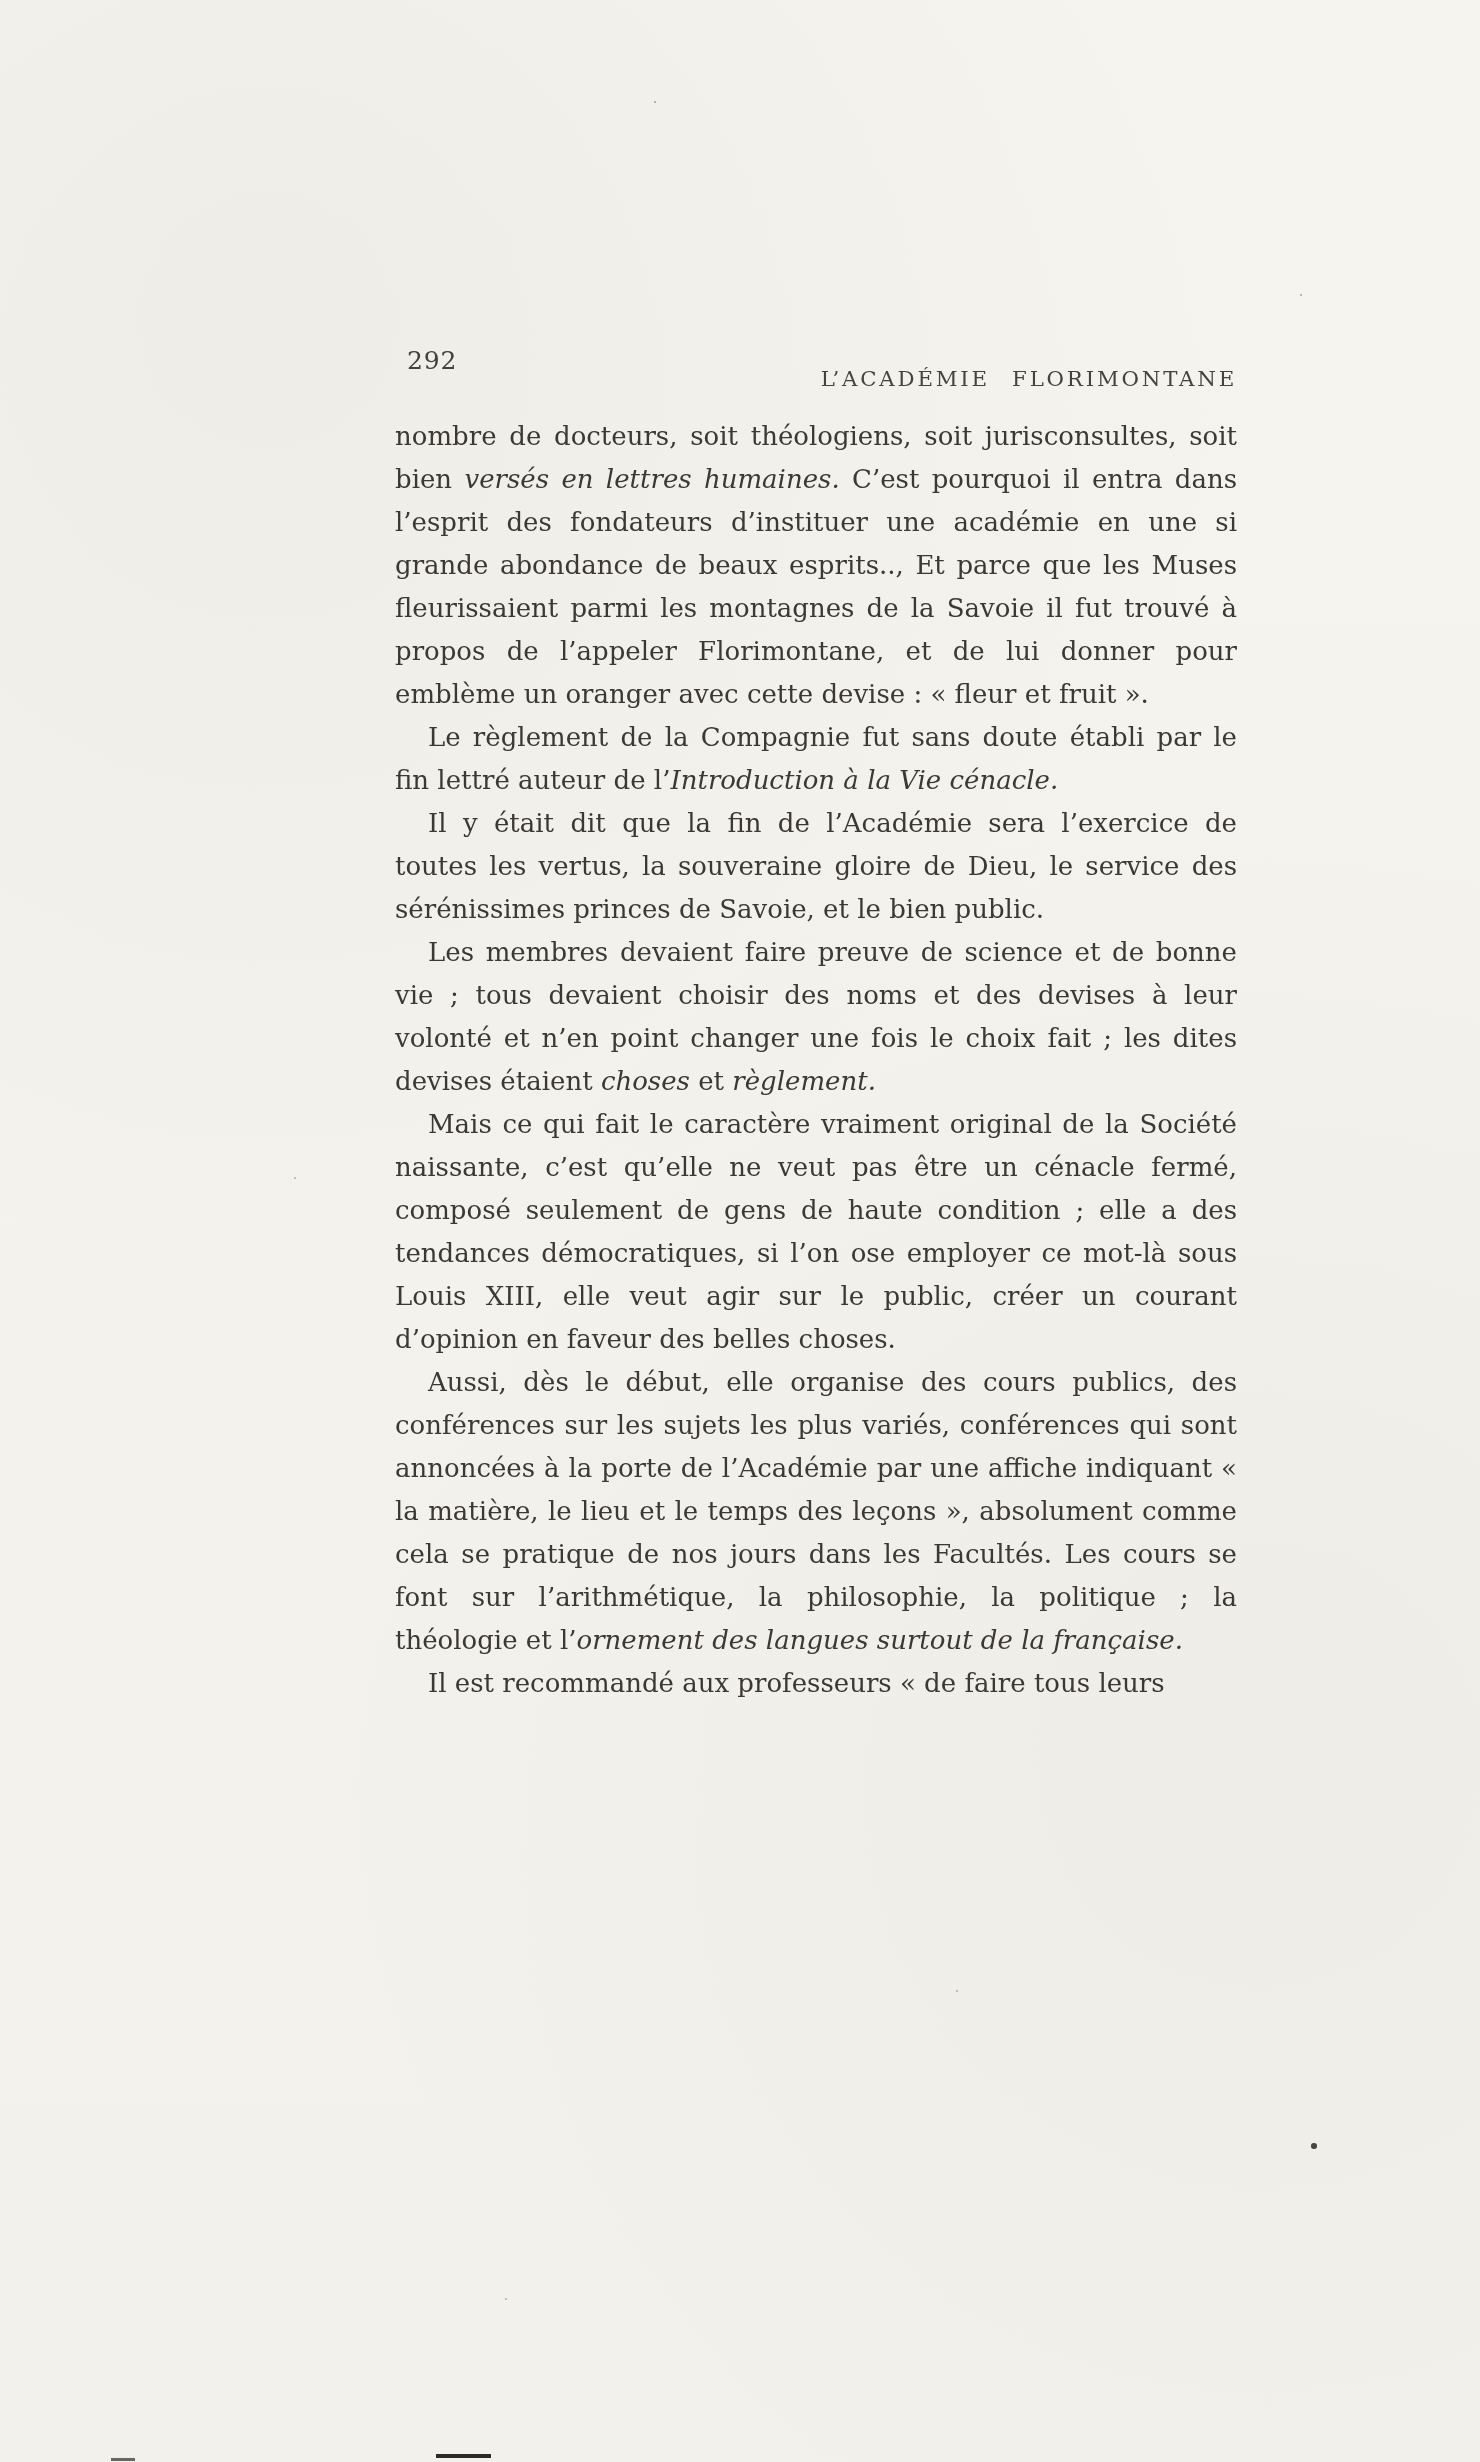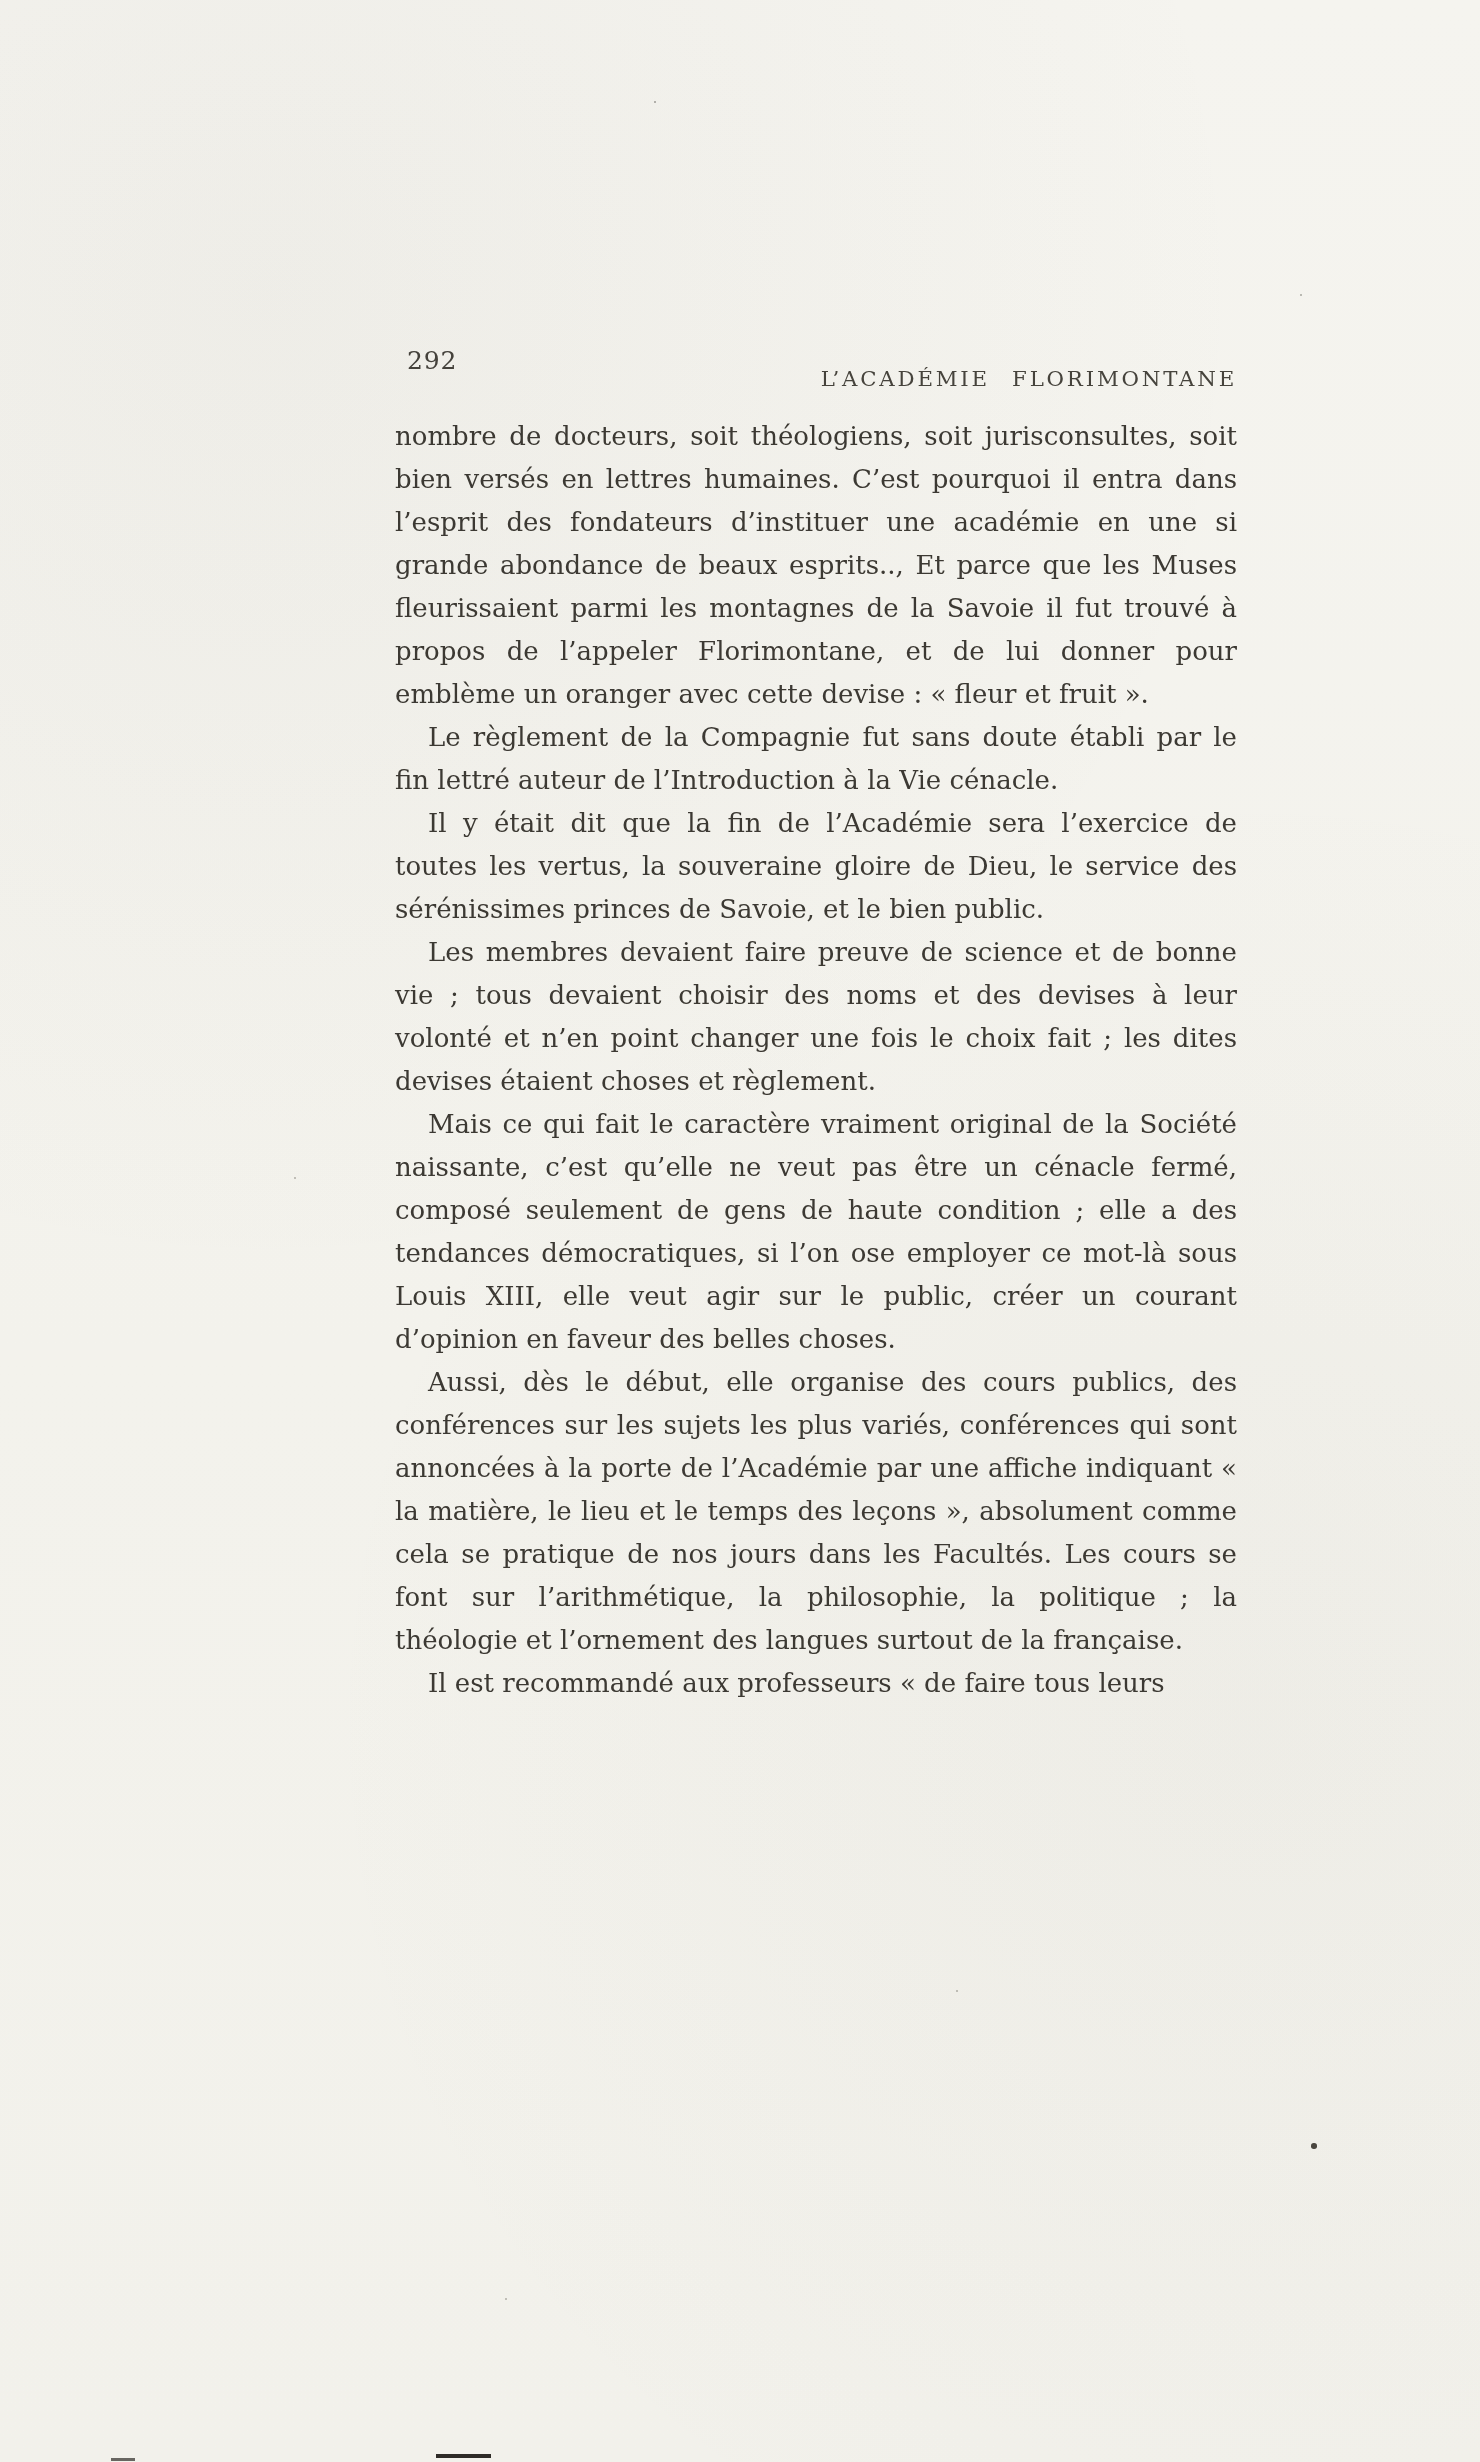--- a/index.html
+++ b/index.html
@@ -58,20 +58,21 @@
     text-align: justify;
     text-justify: inter-word;
     hyphens: auto;
     -webkit-hyphens: auto;
     color: #3c3933;
   }
   .body-text p.indent {
     text-indent: 33px;
   }
   .italic {
+    font-style: italic;
   }
   .speck {
     position: absolute;
     background: #4a463f;
     border-radius: 50%;
   }
   .artifact-line {
     position: absolute;
     background: #2e2b27;
   }

